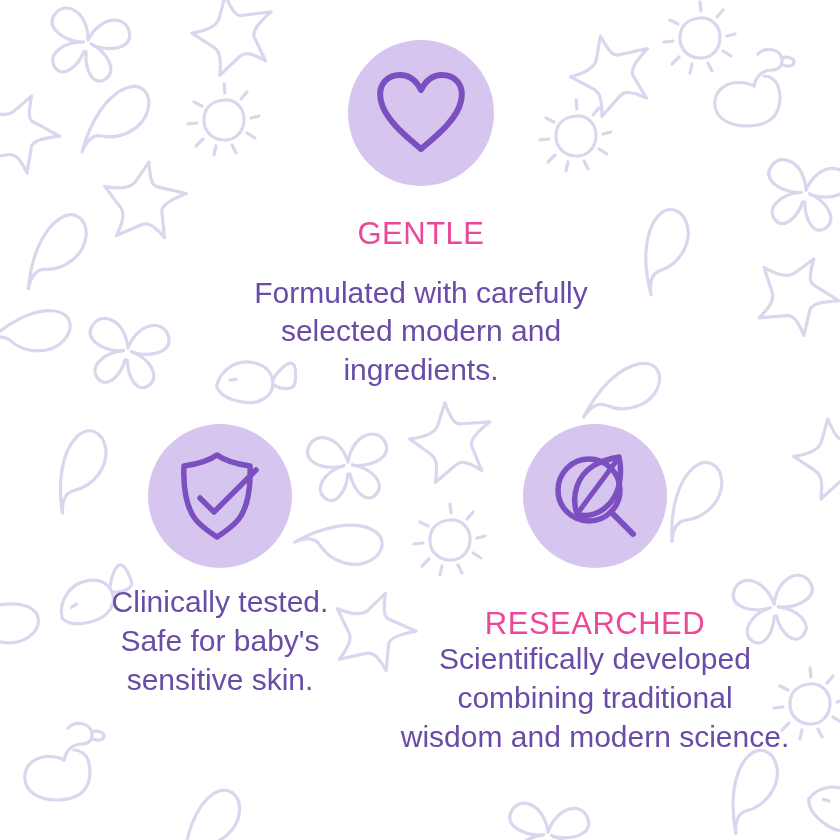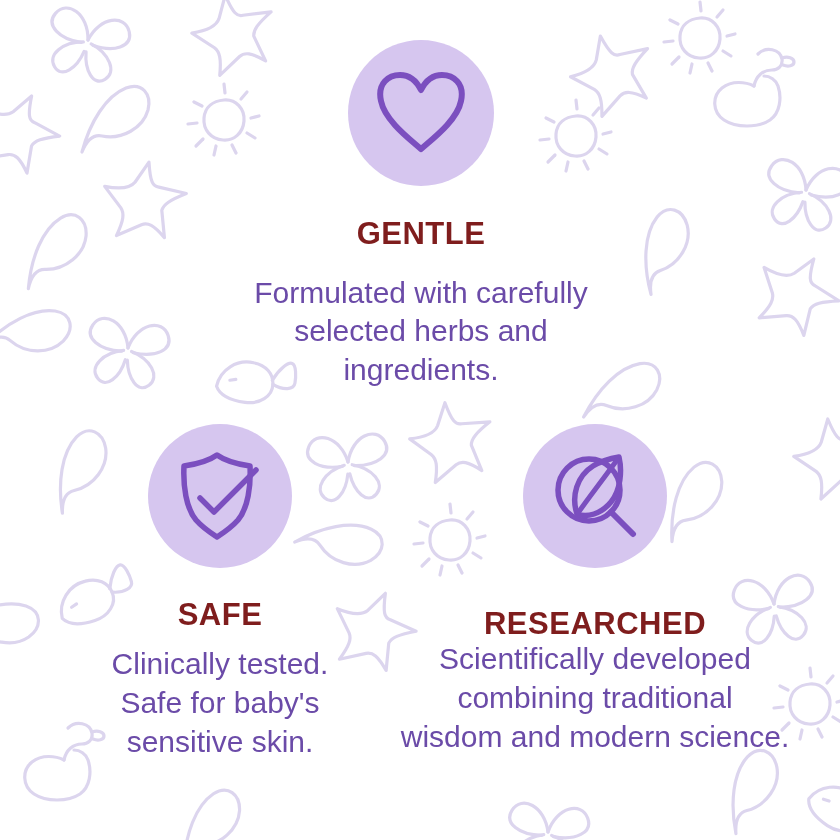--- a/index.html
+++ b/index.html
@@ -36,22 +36,22 @@
   .icon-circle {
     border-radius: 50%;
     background: #d6c6ef;
     display: flex;
     align-items: center;
     justify-content: center;
     margin: 0 auto;
   }
 
   .feature-title {
-    font-weight: bold;
-    color: #7f1d1d;
+    font-weight: normal;
+    color: #ec4899;
     letter-spacing: 0.5px;
     line-height: 1;
   }
 
   .feature-desc {
     color: #6b4ba8;
     font-weight: normal;
   }
 
   
@@ -216,37 +216,36 @@
         <path d="M46,78 C36,69 10,50 6,30 C2,12 14,4 25,4
                  C35,4 42,11 46,19 C50,11 57,4 67,4
                  C78,4 90,12 86,30 C82,50 56,69 46,78 Z" fill="none" stroke="#7b4fbf" stroke-width="6" stroke-linecap="round" stroke-linejoin="round"></path>
       </svg>
     </div>
 
     <div class="feature-title">GENTLE</div>
 
     <div class="feature-desc">
       <span class="desc-line">Formulated with carefully</span>
-      <span class="desc-line">selected herbs and</span>
+      <span class="desc-line">selected modern and</span>
       <span class="desc-line">ingredients.</span>
     </div>
   </div>
 
   <div class="feature" id="feature-safe">
 
     <div class="icon-circle">
       <svg width="96" height="92" viewBox="0 0 96 92" xmlns="http://www.w3.org/2000/svg">
         <path d="M12,16 C26,14 38,10 45,5 C52,10 64,14 78,16
                  C79,36 76,58 66,70 C59,78 51,83 45,87
                  C39,83 31,78 24,70 C14,58 11,36 12,16 Z" fill="none" stroke="#7b4fbf" stroke-width="5.5" stroke-linecap="round" stroke-linejoin="round"></path>
         <path d="M28,48 L42,62 L84,20" fill="none" stroke="#7b4fbf" stroke-width="5.5" stroke-linecap="round" stroke-linejoin="round"></path>
       </svg>
     </div>
 
-    <div class="feature-title">SAFE</div>
 
     <div class="feature-desc">
       <span class="desc-line">Clinically tested.</span>
       <span class="desc-line">Safe for baby's</span>
       <span class="desc-line">sensitive skin.</span>
     </div>
   </div>
 
   <div class="feature" id="feature-researched">
 

